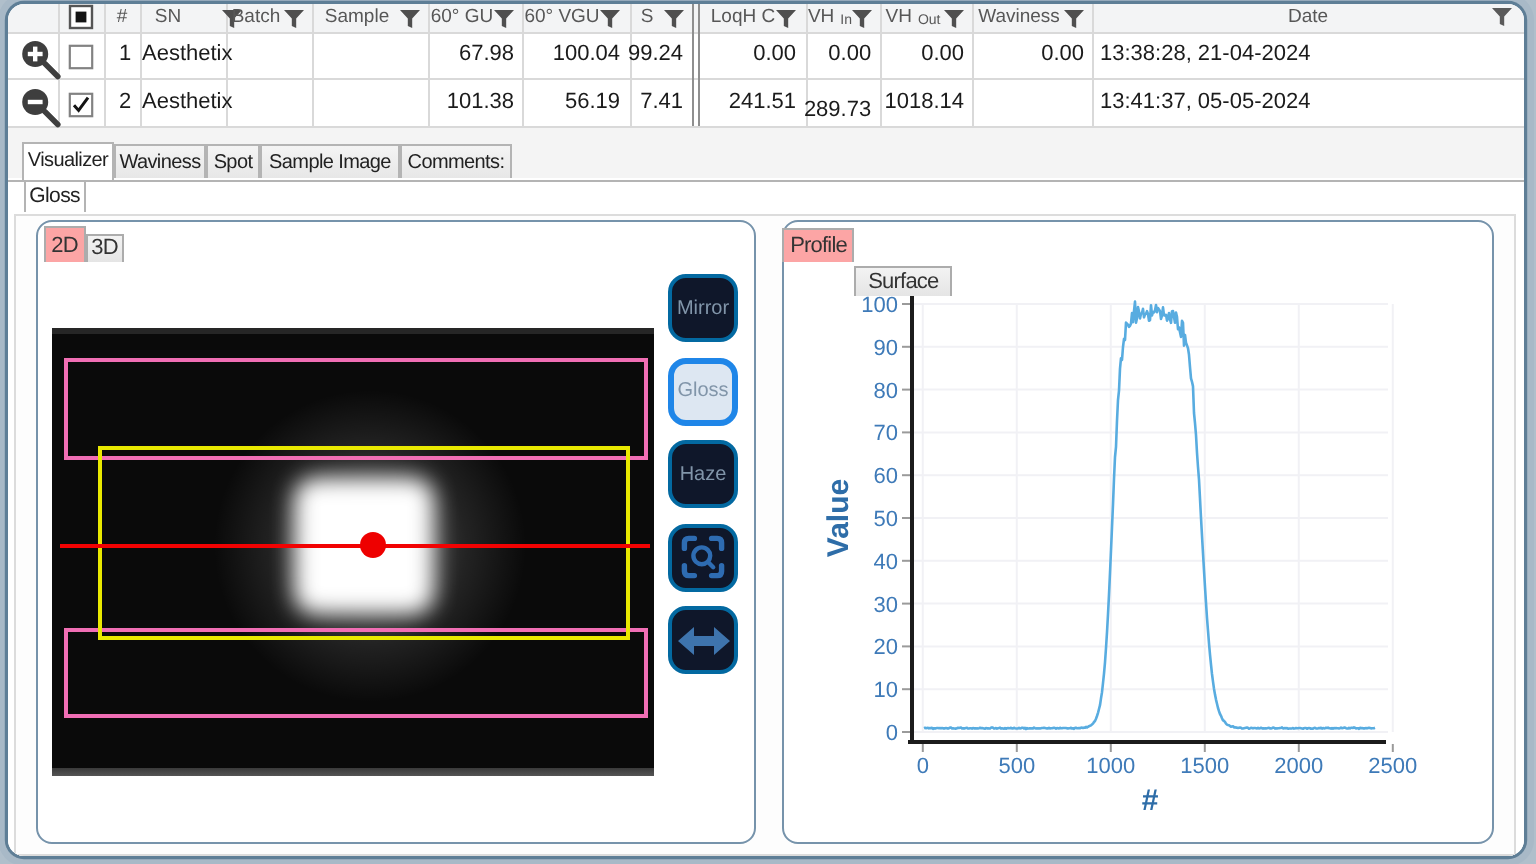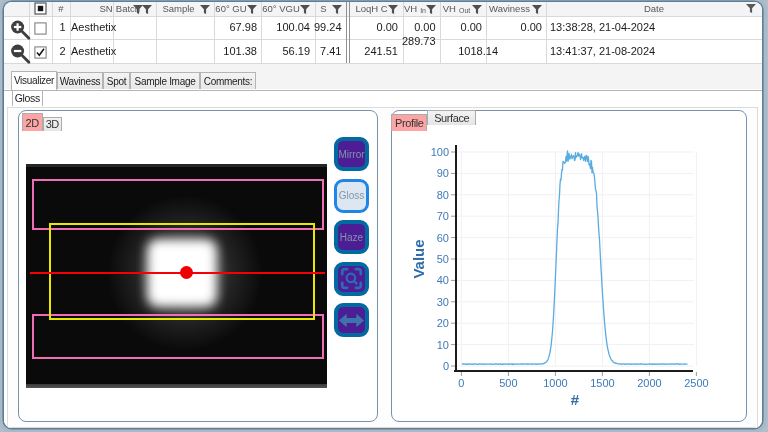--- a/index.html
+++ b/index.html
@@ -11,21 +11,21 @@
 .hcell{position:absolute;top:0;height:13.5px;font-size:9.5px;color:#575757;display:flex;align-items:center;justify-content:center;gap:4px;white-space:nowrap}
 .cell{position:absolute;height:23.9px;font-size:11px;color:#1b1b1b;display:flex;align-items:center;white-space:nowrap}
 .num{justify-content:flex-end;padding-right:4px}
 .funnel{width:10px;height:9px;flex:0 0 auto}
 
 .tab{position:absolute;height:17px;top:70px;background:linear-gradient(#f4f4f4,#e7e7e7);border:1px solid #b4b4b4;border-bottom:none;font-size:10px;letter-spacing:-0.3px;color:#222;display:flex;align-items:center;justify-content:center}
 .tabsel{background:#fff;height:19px;top:68.5px;z-index:3}
 .gbox{position:absolute;border:1.5px solid #7693ab;border-radius:8px;background:#fff}
 .stab{position:absolute;border:1px solid #acacac;border-bottom:none;font-size:11px;letter-spacing:-0.4px;color:#333;display:flex;align-items:center;justify-content:center;background:linear-gradient(#f3f3f3,#e5e5e5);z-index:2}
 .stabsel{background:#fca5a5;z-index:3}
-.btn{position:absolute;left:330px;width:35px;height:34px;border:4px solid #0369a1;border-radius:9px;background:#4c1d95;color:#8195a9;font-size:10px;display:flex;align-items:center;justify-content:center}
+.btn{position:absolute;left:330px;width:35px;height:34px;border:2px solid #0369a1;border-radius:9px;background:#0f172a;color:#8195a9;font-size:10px;display:flex;align-items:center;justify-content:center}
 </style></head><body>
 <div id="content">
 
   <div class="abs" style="left:0;top:0;width:758px;height:13.5px;background:#f3f4f5"></div>
   <div class="hsep" style="top:13.5px"></div>
   <div class="hsep" style="top:37.4px"></div>
   <div class="hsep" style="top:61.3px"></div>
   <div class="vsep" style="left:24.6px"></div>
   <div class="vsep" style="left:47.6px"></div>
   <div class="vsep" style="left:65.8px"></div>
@@ -41,21 +41,21 @@
   <div class="vsep" style="left:482px"></div>
   <div class="vsep" style="left:542px"></div>
 
   <div class="hcell" style="left:25px;width:22px">
       <svg width="13" height="13" viewBox="0 0 13 13">
         <rect x="1" y="1" width="11" height="11" fill="#fff" stroke="#555" stroke-width="1.2"></rect>
         <rect x="3.8" y="3.8" width="5.4" height="5.4" fill="#141414"></rect>
       </svg>
     </div>
   <div class="hcell" style="left:48px;width:18px">#</div>
-  <div class="hcell" style="left:80px;width:63px;padding-right:19px">SN<svg class="funnel" viewBox="0 0 10 9" style="position:absolute;right:4px;top:3px">
+  <div class="hcell" style="left:58px;width:63px;padding-right:19px">SN<svg class="funnel" viewBox="0 0 10 9" style="position:absolute;right:4px;top:3px">
         <path d="M0 0 H10 L6.1 4.2 V9 L3.9 8 V4.2 Z" fill="#4f4f4f"></path>
       </svg></div>
   <div class="hcell" style="left:109px;width:43px;padding-right:13px">Batch<svg class="funnel" viewBox="0 0 10 9" style="position:absolute;right:4px;top:3px">
         <path d="M0 0 H10 L6.1 4.2 V9 L3.9 8 V4.2 Z" fill="#4f4f4f"></path>
       </svg></div>
   <div class="hcell" style="left:152px;width:58px;padding-right:13px">Sample<svg class="funnel" viewBox="0 0 10 9" style="position:absolute;right:4px;top:3px">
         <path d="M0 0 H10 L6.1 4.2 V9 L3.9 8 V4.2 Z" fill="#4f4f4f"></path>
       </svg></div>
   <div class="hcell" style="left:210px;width:47px;padding-right:13px">60° GU<svg class="funnel" viewBox="0 0 10 9" style="position:absolute;right:4px;top:3px">
         <path d="M0 0 H10 L6.1 4.2 V9 L3.9 8 V4.2 Z" fill="#4f4f4f"></path>
@@ -113,23 +113,23 @@
   <div class="cell num" style="left:436px;top:13.5px;width:46px">0.00</div>
   <div class="cell num" style="left:482px;top:13.5px;width:60px">0.00</div>
   <div class="cell" style="left:546px;top:13.5px;width:212px">13:38:28, 21-04-2024</div>
 
   <div class="cell num" style="left:47.6px;top:37.4px;width:18px">2</div>
   <div class="cell" style="left:67px;top:37.4px;width:42px">Aesthetix</div>
   <div class="cell num" style="left:210px;top:37.4px;width:47px">101.38</div>
   <div class="cell num" style="left:257px;top:37.4px;width:53px">56.19</div>
   <div class="cell num" style="left:310.5px;top:37.4px;width:31px">7.41</div>
   <div class="cell num" style="left:345px;top:37.4px;width:53px">241.51</div>
-  <div class="cell num" style="left:398.6px;top:27px;width:37px">289.73</div>
-  <div class="cell num" style="left:452px;top:37.4px;width:46px">1018.14</div>
-  <div class="cell" style="left:546px;top:37.4px;width:212px">13:41:37, 21-08-2024</div>
+  <div class="cell num" style="left:398.6px;top:41px;width:37px">289.73</div>
+  <div class="cell num" style="left:436px;top:37.4px;width:46px">1018.14</div>
+  <div class="cell" style="left:546px;top:37.4px;width:212px">13:41:37, 05-05-2024</div>
 
   <div class="abs" style="left:0;top:62.3px;width:758px;height:25.2px;background:#f4f4f4"></div>
 
   <div class="abs" style="left:0;top:87.5px;width:758px;height:1px;background:#b4b4b4;z-index:2"></div>
   <div class="abs" style="left:0;top:88.5px;width:758px;height:339.5px;background:#fff"></div>
   <div class="tab tabsel" style="left:7px;width:46px">Visualizer</div>
   <div class="tab" style="left:53px;width:46px">Waviness</div>
   <div class="tab" style="left:99px;width:27px">Spot</div>
   <div class="tab" style="left:126px;width:70px">Sample Image</div>
   <div class="tab" style="left:196px;width:56px">Comments:</div>
@@ -171,21 +171,21 @@
       </svg>
     </div>
   <div class="btn" style="top:301.3px">
       <svg width="28" height="17" viewBox="0 0 28 17">
         <path d="M1 8.5 L9 1.5 V6 H19 V1.5 L27 8.5 L19 15.5 V11 H9 V15.5 Z" fill="#3e74ad"></path>
       </svg>
     </div>
 
   <div class="gbox" style="left:387px;top:108px;width:356px;height:312px"></div>
   <div class="stab stabsel" style="left:387.3px;top:111.7px;width:36px;height:17.3px">Profile</div>
-  <div class="stab" style="left:423.2px;top:108px;width:49px;height:15.2px">Surface</div>
+  <div class="stab" style="left:423.2px;top:131px;width:49px;height:15.2px">Surface</div>
   <svg class="abs" style="left:388px;top:109px" width="354" height="310" viewBox="0 0 354 310">
 
     <g stroke="#f1f1f5" stroke-width="1">
 
       <g id="hg"></g>
       <line x1="64" y1="255.0" x2="302" y2="255.0"></line>
       <line x1="64" y1="233.6" x2="302" y2="233.6"></line>
       <line x1="64" y1="212.2" x2="302" y2="212.2"></line>
       <line x1="64" y1="190.8" x2="302" y2="190.8"></line>
       <line x1="64" y1="169.4" x2="302" y2="169.4"></line>

